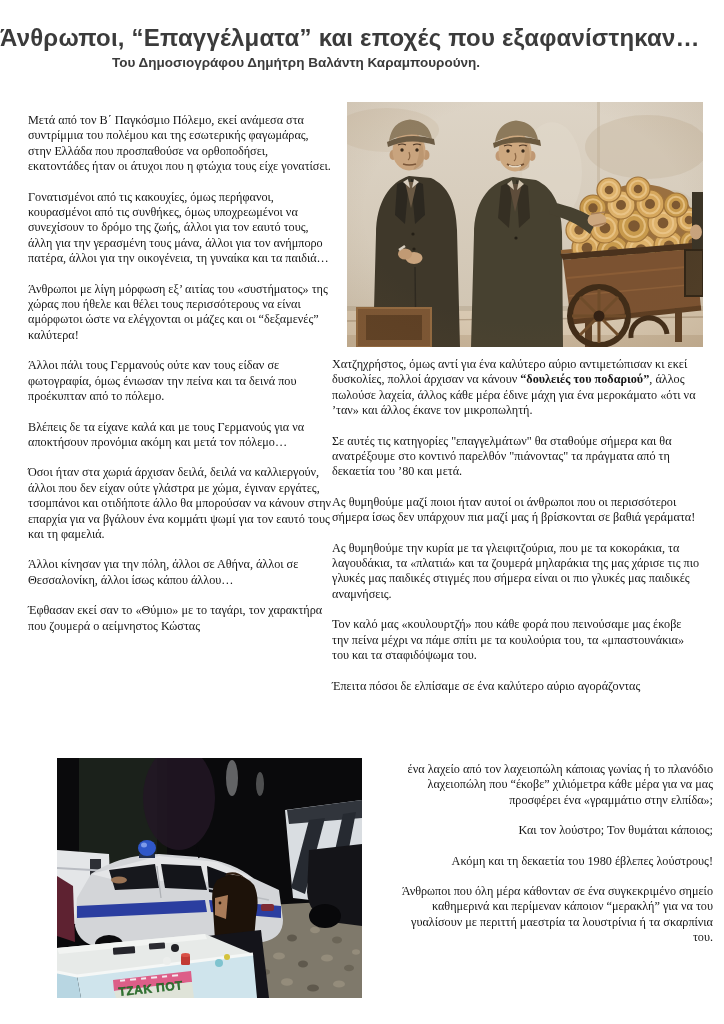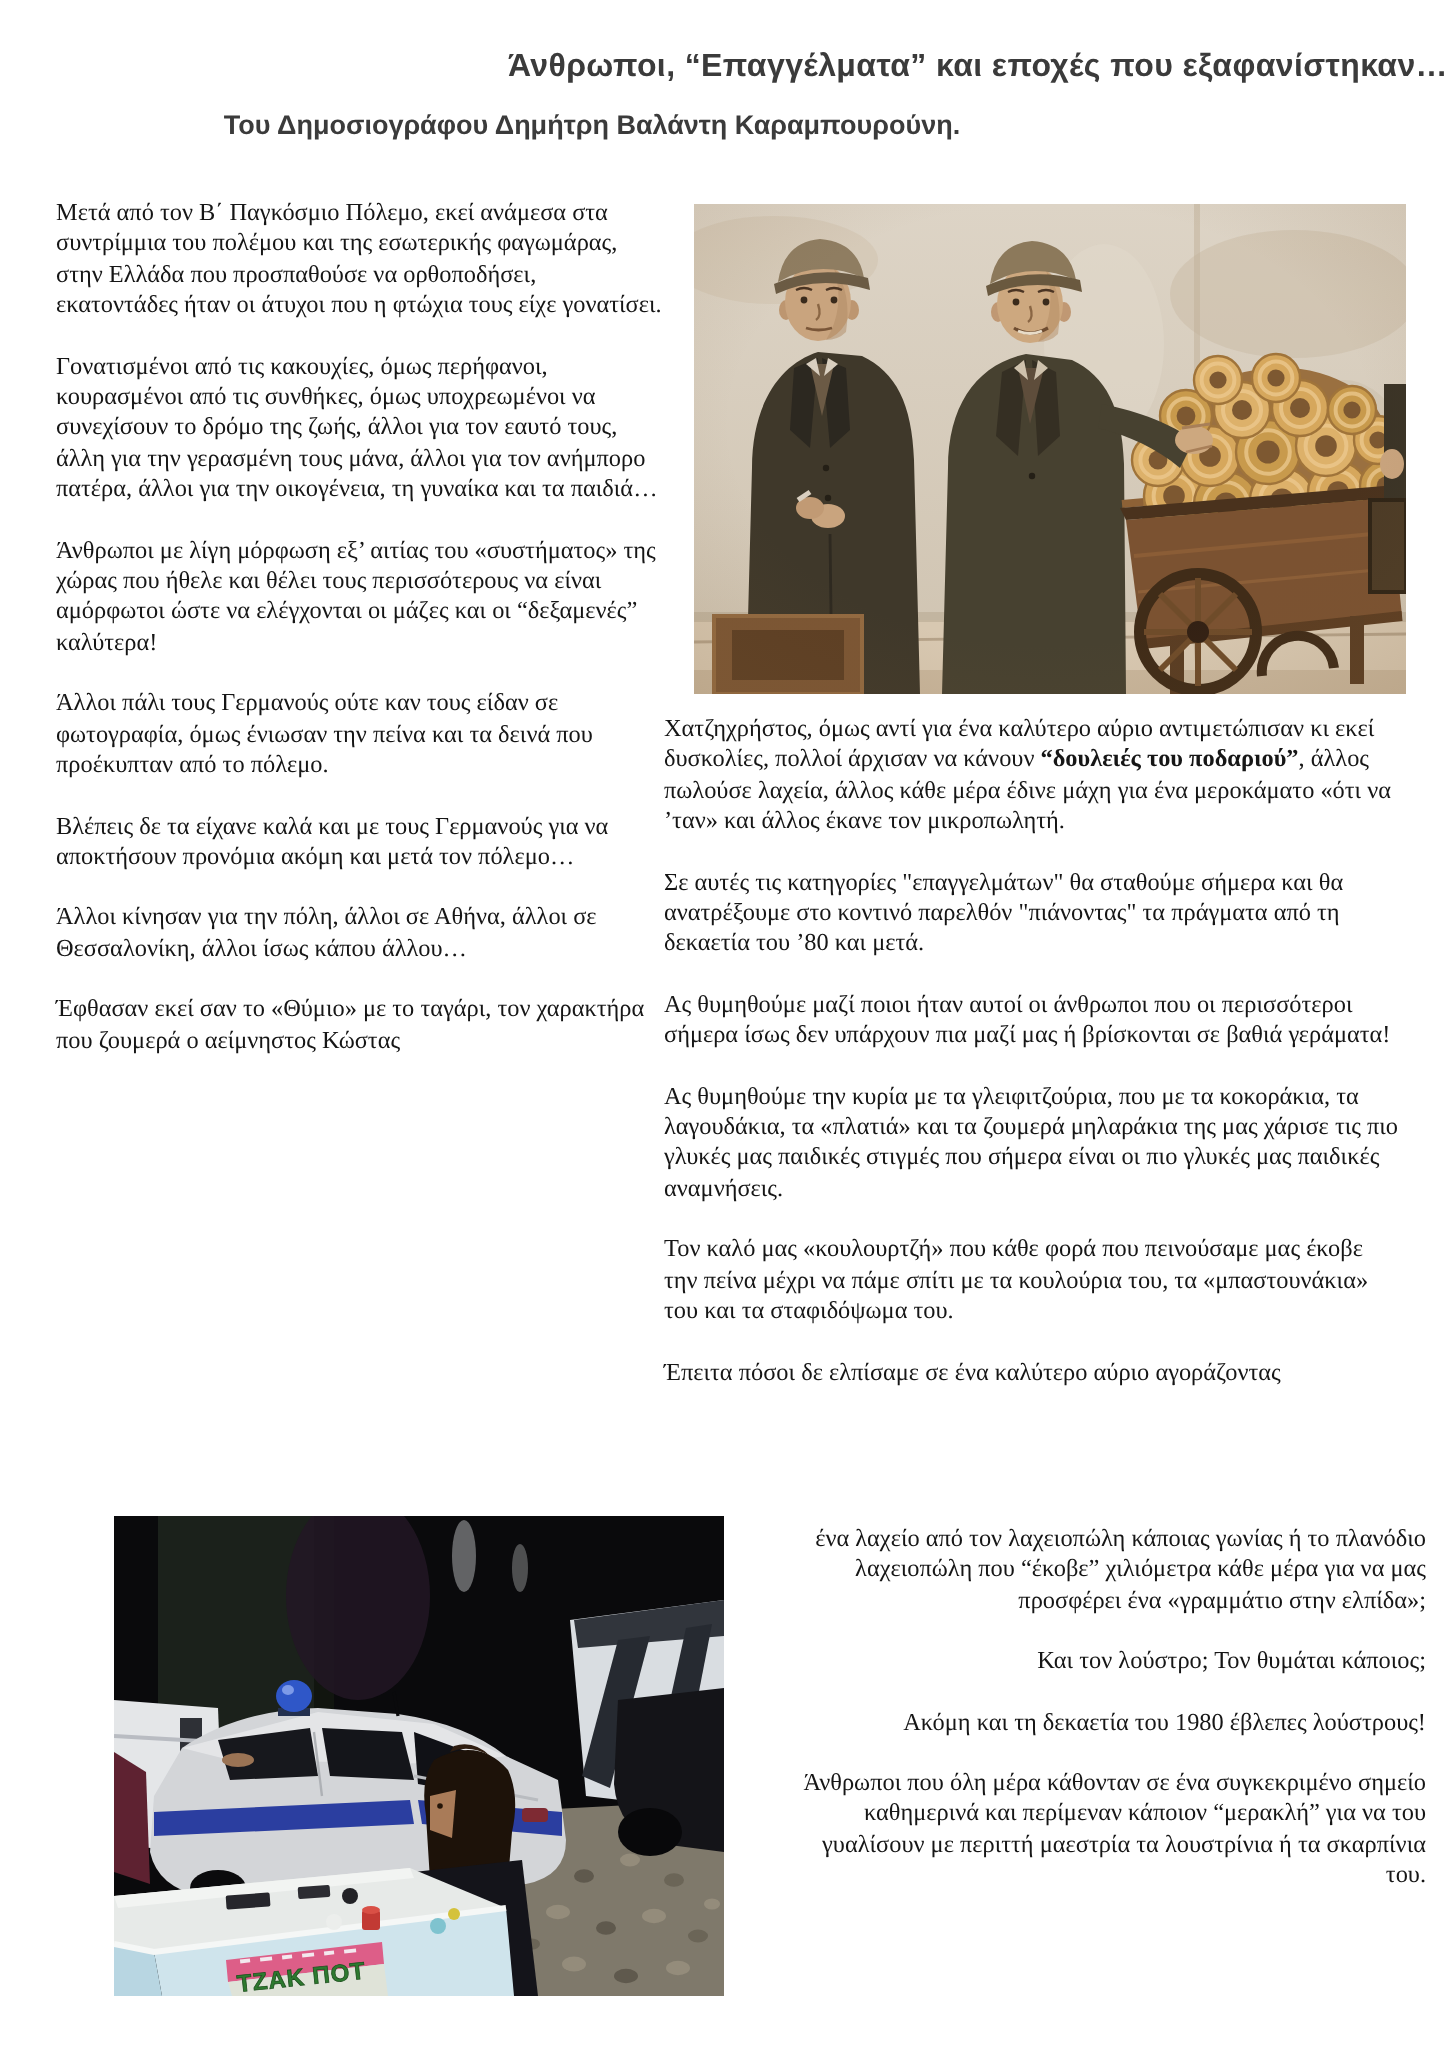--- a/index.html
+++ b/index.html
@@ -1,45 +1,46 @@
 <!DOCTYPE html>
 <html lang="el"><head>
 <meta charset="utf-8">
 <style>
   html,body{margin:0;padding:0;background:#ffffff;}
   body{width:724px;height:1024px;position:relative;overflow:hidden;
        font-family:"Liberation Serif", serif;color:#161616;}
-  .page-title{position:absolute;top:24px;left:0;width:724px;margin:0;text-align:right;
-       font-family:"Liberation Sans", sans-serif;font-weight:bold;font-size:16px;line-height:1.2;
+  .page-title{position:absolute;top:24px;left:0;width:724px;margin:0;text-align:left;
+       font-family:"Liberation Sans", sans-serif;font-weight:bold;font-size:24px;line-height:1.2;
        color:#3b3b3b;letter-spacing:0.2px;}
   .page-subtitle{position:absolute;top:55px;left:0;width:592px;text-align:center;
        font-family:"Liberation Sans", sans-serif;font-weight:bold;font-size:13.5px;color:#3b3b3b;}
   .col{position:absolute;font-size:12.2px;line-height:15.4px;text-align:left;}
   .col p{margin:0 0 15px 0;}
-  #col-left{left:28px;top:99px;width:304px;}
+  #col-left{left:28px;top:113px;width:304px;}
   #col-right{left:332px;top:357px;width:368px;}
   #col-lower{left:400px;top:762px;width:313px;text-align:right;}
   .photo{position:absolute;overflow:hidden;}
   #photo-top{left:347px;top:102px;width:356px;height:245px;}
   #photo-bottom{left:57px;top:758px;width:305px;height:240px;}
   .photo svg{display:block;width:100%;height:100%;}
   strong{font-weight:bold;}
 </style>
 </head>
 <body>
 
 <h1 class="page-title">Άνθρωποι, “Επαγγέλματα” και εποχές που εξαφανίστηκαν…</h1>
 <div class="page-subtitle">Του Δημοσιογράφου Δημήτρη Βαλάντη Καραμπουρούνη.</div>
 
 <div class="col" id="col-left">
   <p>Μετά από τον Β΄ Παγκόσμιο Πόλεμο, εκεί ανάμεσα στα συντρίμμια του πολέμου και της εσωτερικής φαγωμάρας, στην Ελλάδα που προσπαθούσε να ορθοποδήσει, εκατοντάδες ήταν οι άτυχοι που η φτώχια τους είχε γονατίσει.</p>
   <p>Γονατισμένοι από τις κακουχίες, όμως περήφανοι, κουρασμένοι από τις συνθήκες, όμως υποχρεωμένοι να συνεχίσουν το δρόμο της ζωής, άλλοι για τον εαυτό τους, άλλη για την γερασμένη τους μάνα, άλλοι για τον ανήμπορο πατέρα, άλλοι για την οικογένεια, τη γυναίκα και τα παιδιά…</p>
   <p>Άνθρωποι με λίγη μόρφωση εξ’ αιτίας του «συστήματος» της χώρας που ήθελε και θέλει τους περισσότερους να είναι αμόρφωτοι ώστε να ελέγχονται οι μάζες και οι “δεξαμενές” καλύτερα!</p>
   <p>Άλλοι πάλι τους Γερμανούς ούτε καν τους είδαν σε φωτογραφία, όμως ένιωσαν την πείνα και τα δεινά που προέκυπταν από το πόλεμο.</p>
   <p>Βλέπεις δε τα είχανε καλά και με τους Γερμανούς για να αποκτήσουν προνόμια ακόμη και μετά τον πόλεμο…</p>
+  <p>Όσοι ήταν στα χωριά άρχισαν δειλά, δειλά να καλλιεργούν, άλλοι που δεν είχαν ούτε γλάστρα με χώμα, έγιναν εργάτες, τσομπάνοι και οτιδήποτε άλλο θα μπορούσαν να κάνουν στην επαρχία για να βγάλουν ένα κομμάτι ψωμί για τον εαυτό τους και τη φαμελιά.</p>
   <p>Άλλοι κίνησαν για την πόλη, άλλοι σε Αθήνα, άλλοι σε Θεσσαλονίκη, άλλοι ίσως κάπου άλλου…</p>
   <p>Έφθασαν εκεί σαν το «Θύμιο» με το ταγάρι, τον χαρακτήρα που ζουμερά ο αείμνηστος Κώστας</p>
 </div>
 
 <div class="photo" id="photo-top" role="img" aria-label="Δύο πλανόδιοι πωλητές με τραγιάσκες μπροστά σε ξύλινο καρότσι γεμάτο κουλούρια">
 <svg viewBox="0 0 356 245" preserveAspectRatio="none">
   <defs>
     <linearGradient id="wallg" x1="0" y1="0" x2="0" y2="1">
       <stop offset="0" stop-color="#ddd4c6"></stop>
           <stop offset="1" stop-color="#cfc3b0"></stop>

